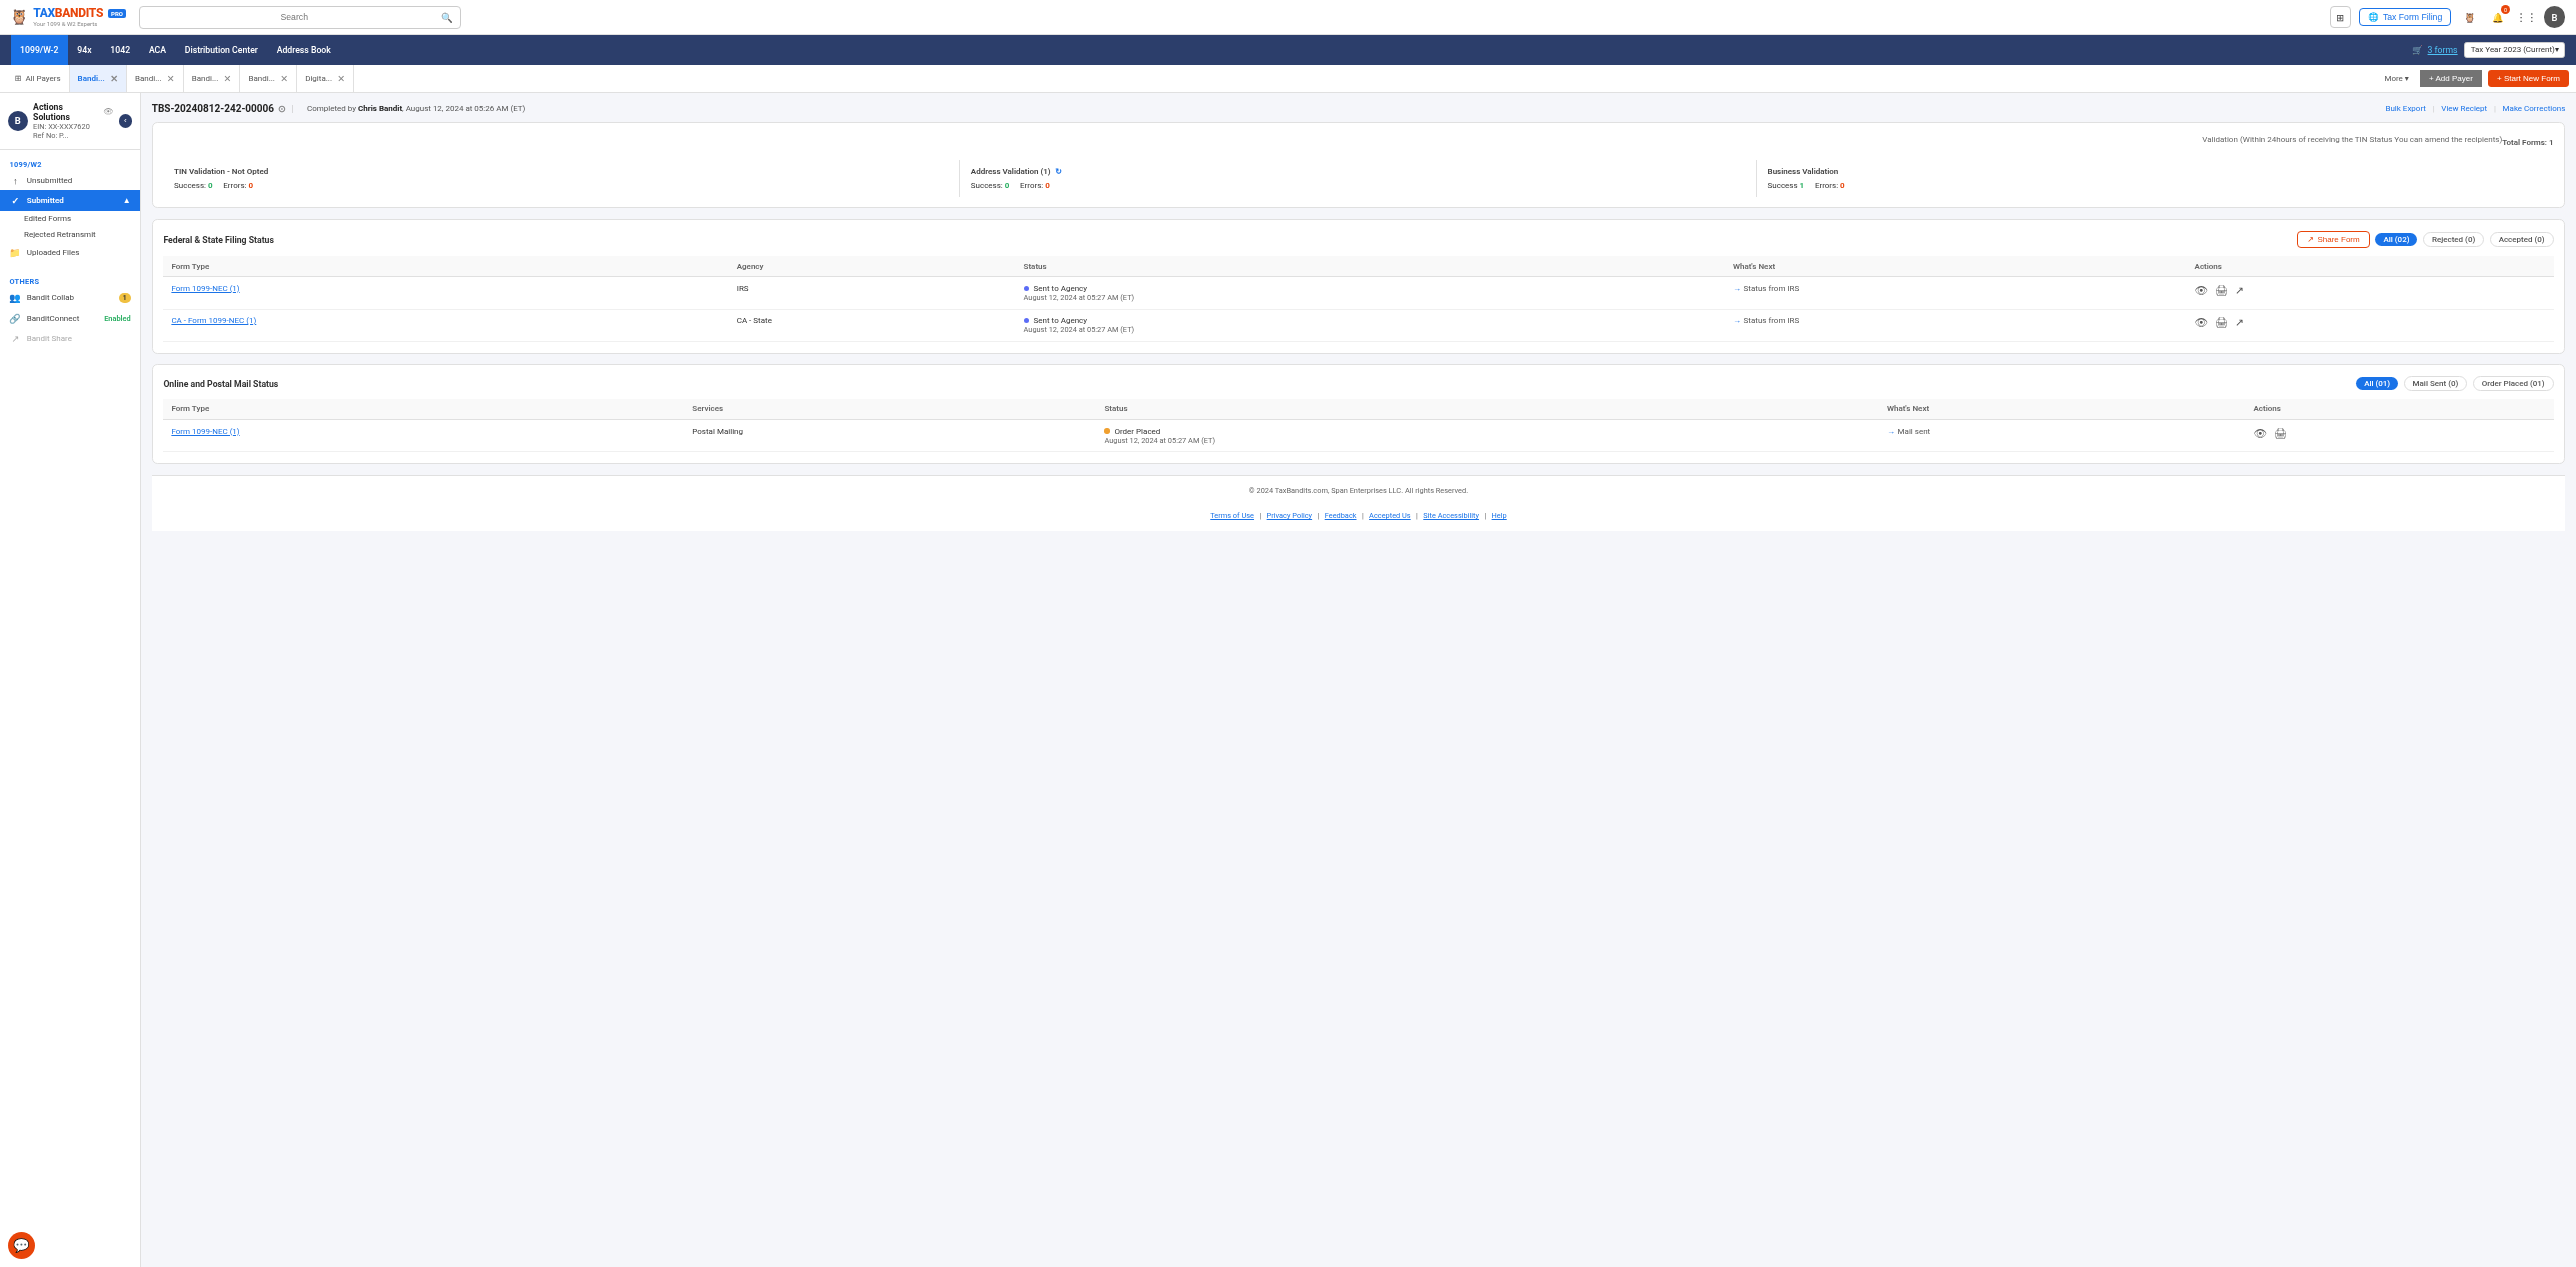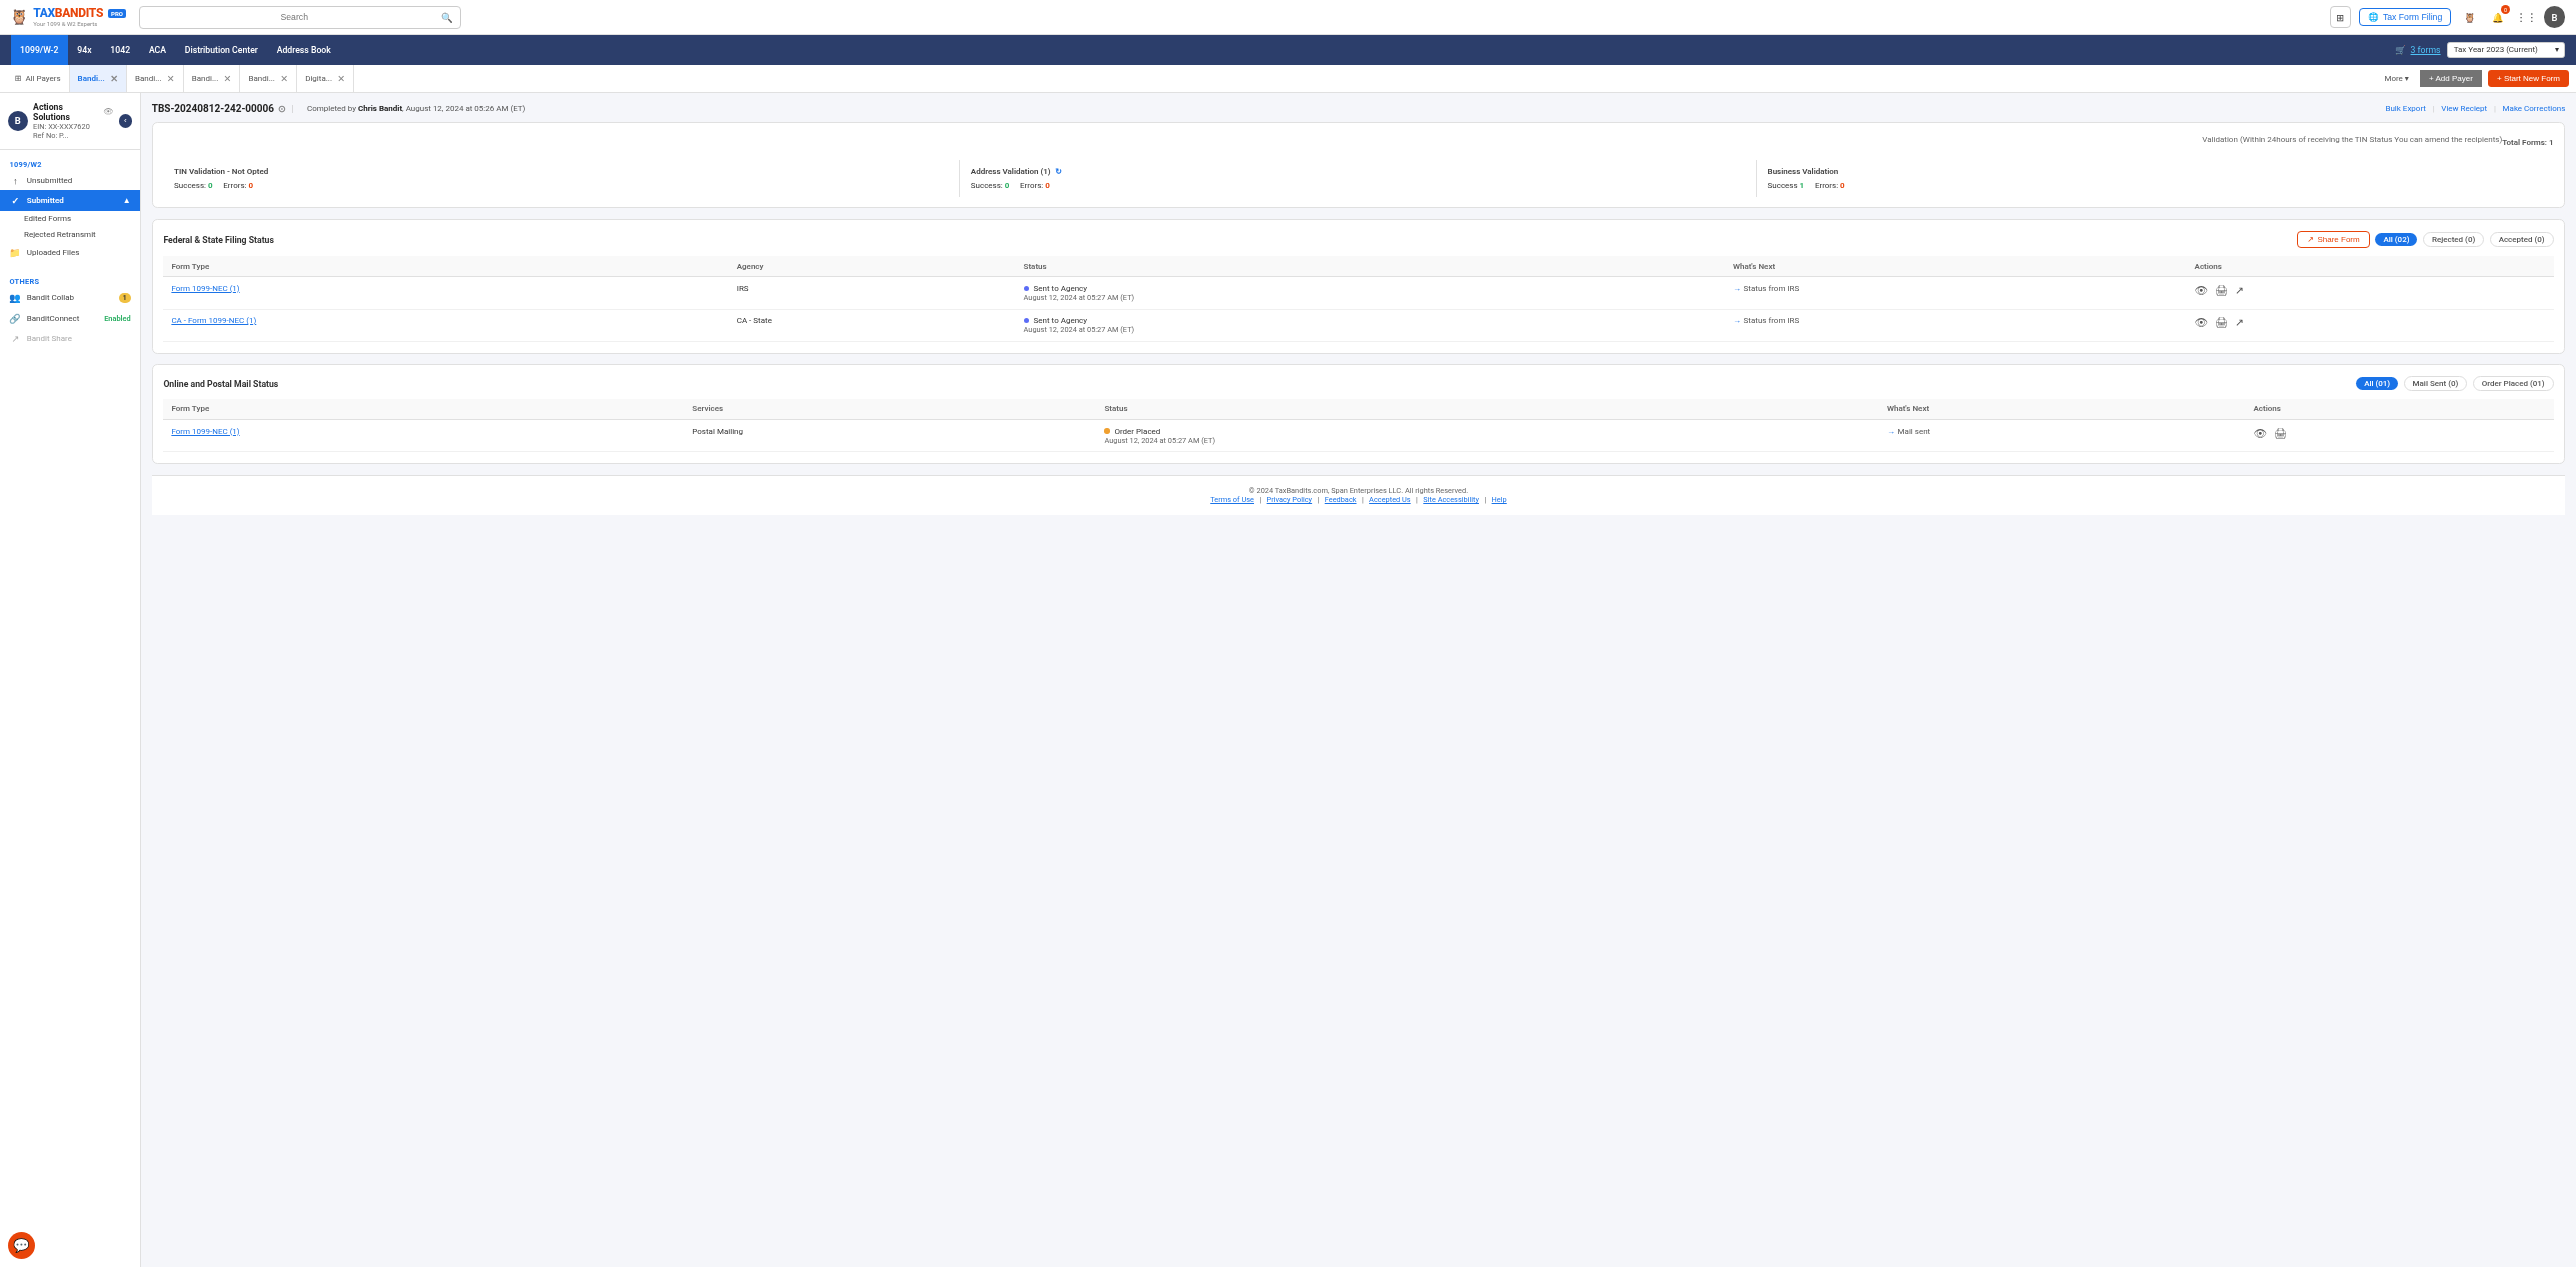--- a/index.html
+++ b/index.html
@@ -36,21 +36,21 @@
     .nav-bar {
       background: #2c3e6b; display: flex; align-items: center; padding: 0 10.7px; height: 29.5px;
     }
     .nav-item { color: #fff; padding: 0 9.4px; height: 29.5px; display: flex; align-items: center; cursor: pointer; font-size: 8.7px; font-weight: 500; white-space: nowrap; }
     .nav-item.active { background: #1a73e8; }
     .nav-right { margin-left: auto; display: flex; align-items: center; gap: 6.7px; }
     .cart-btn { color: #fff; display: flex; align-items: center; gap: 4px; font-size: 8.7px; cursor: pointer; }
     .cart-link { color: #4fc3f7; text-decoration: underline; }
     .year-select {
       background: #fff; border: 0.7px solid #ccc; border-radius: 2.7px; padding: 2.7px 5.4px;
-      font-size: 8px; cursor: pointer; display: flex; align-items: center; gap: 17px;
+      font-size: 8px; cursor: pointer; display: flex; align-items: center; gap: 0;
     }
 
     
     .tabs-row {
       background: #fff; display: flex; align-items: center; border-bottom: 0.7px solid #e0e0e0;
       padding: 0 6.7px; height: 28px; overflow: hidden;
     }
     .tab {
       display: flex; align-items: center; gap: 4px; padding: 0 8px; height: 28px;
       border-right: 0.7px solid #e0e0e0; cursor: pointer; font-size: 8px; white-space: nowrap;
@@ -144,21 +144,21 @@
     .status-dot { display: inline-block; width: 5.4px; height: 5.4px; border-radius: 50%; background: #5b6cf6; margin-right: 2.7px; }
     .status-dot.orange { background: #f0a030; }
     .what-next-link { color: #555; cursor: pointer; display: flex; align-items: center; gap: 2.7px; }
     .arrow-icon { color: #1a73e8; }
     .action-icons { display: flex; align-items: center; gap: 6.7px; }
     .action-icon { color: #555; cursor: pointer; font-size: 10.7px; }
 
     
     .footer { text-align: center; padding: 10.7px; font-size: 7.4px; color: #666; background: #fff; border-top: 0.7px solid #e0e0e0; }
     .footer a { color: #1a73e8; text-decoration: underline; cursor: pointer; }
-    .footer-links { display: flex; justify-content: center; gap: 5.4px; margin-top: 0; flex-wrap: wrap; }
+    .footer-links { display: flex; justify-content: center; gap: 5.4px; margin-top: 16px; flex-wrap: wrap; }
   </style>
 </head>
 <body>
 
 <div class="top-header">
   <div class="logo">
     <span style="font-size:14.8px; cursor:pointer;">🦉</span>
     <div>
       <div style="display:flex;align-items:center;gap:2.7px;">
         <span class="logo-text"><span>TAX</span>BANDITS</span>

